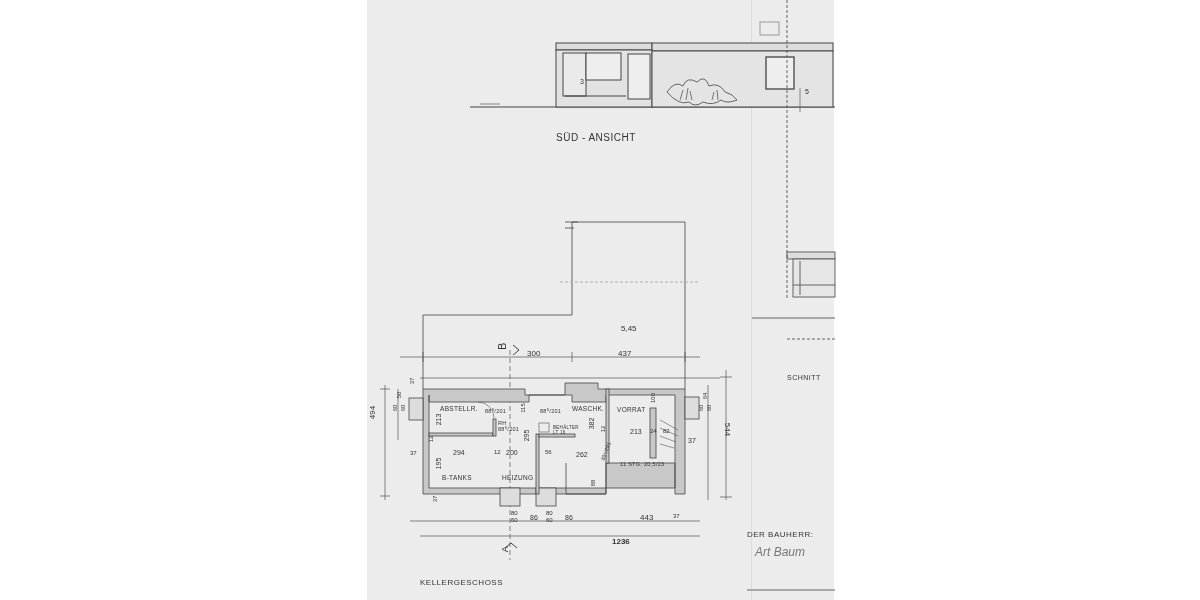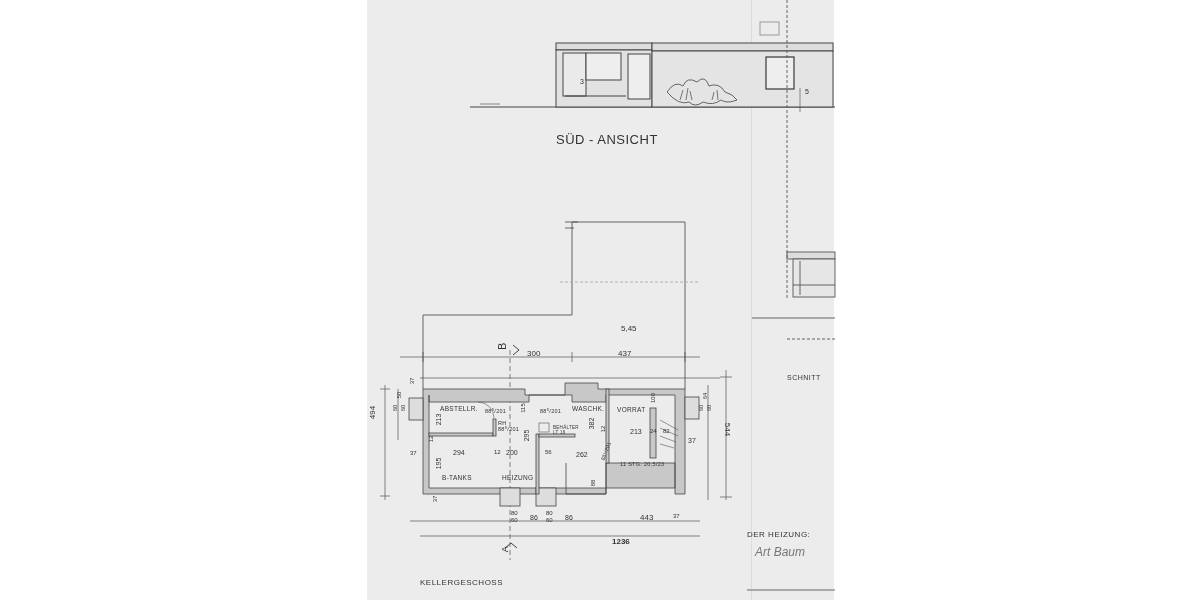--- a/index.html
+++ b/index.html
@@ -96,24 +96,24 @@
       <line x1="800" y1="261" x2="800" y2="295"></line>
       <line x1="793" y1="285" x2="835" y2="285"></line>
       <line x1="752" y1="318" x2="835" y2="318"></line>
       <line x1="787" y1="298" x2="787" y="339" stroke-dasharray="3,2"></line>
       <line x1="787" y1="339" x2="835" y2="339" stroke-dasharray="3,2"></line>
     </g>
     <line x1="747" y1="590" x2="835" y2="590" stroke="#666" stroke-width="1"></line>
   </g>
 </svg>
 
-<div class="lbl" style="left:556px;top:132px;font-size:13px;">SÜD - ANSICHT</div>
+<div class="lbl" style="left:556px;top:132px;font-size:10px;">SÜD - ANSICHT</div>
 <div class="lbl" style="left:787px;top:374px;font-size:7px;">SCHNITT</div>
 <div class="lbl" style="left:420px;top:578px;font-size:8px;">KELLERGESCHOSS</div>
-<div class="lbl" style="left:747px;top:530px;font-size:8px;">DER HEIZUNG:</div>
+<div class="lbl" style="left:747px;top:530px;font-size:8px;">DER BAUHERR:</div>
 <div class="sig" style="left:755px;top:545px;">Art Baum</div>
 
 <div class="dim" style="left:580px;top:78px;font-size:7px;">3</div>
 <div class="dim" style="left:805px;top:88px;font-size:7px;">5</div>
 
 <div class="dim" style="left:621px;top:276px;margin-top:48px;">5,45</div>
 <div class="dim" style="left:527px;top:349px;">300</div>
 <div class="dim" style="left:618px;top:349px;">437</div>
 <div class="dim" style="left:612px;top:537px;font-weight:bold;">1236</div>
 <div class="dim" style="left:640px;top:513px;">443</div>

